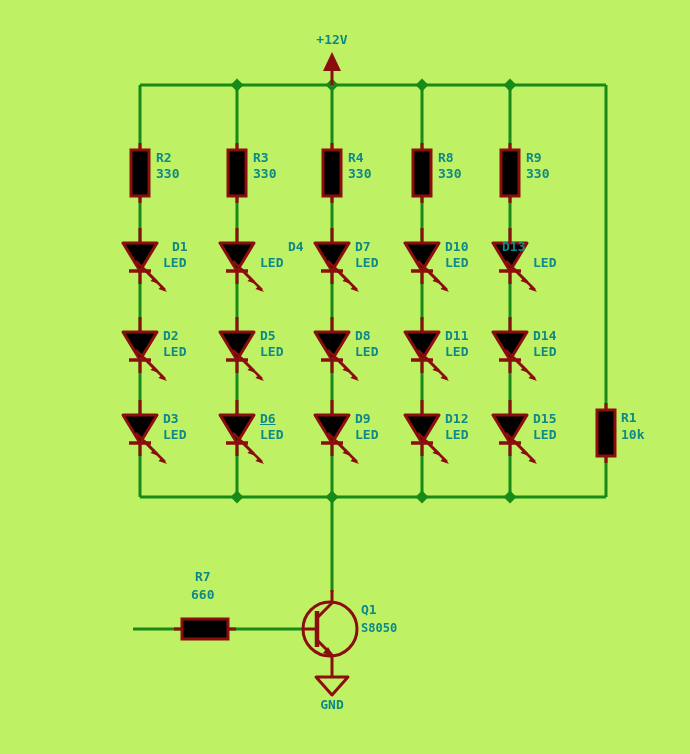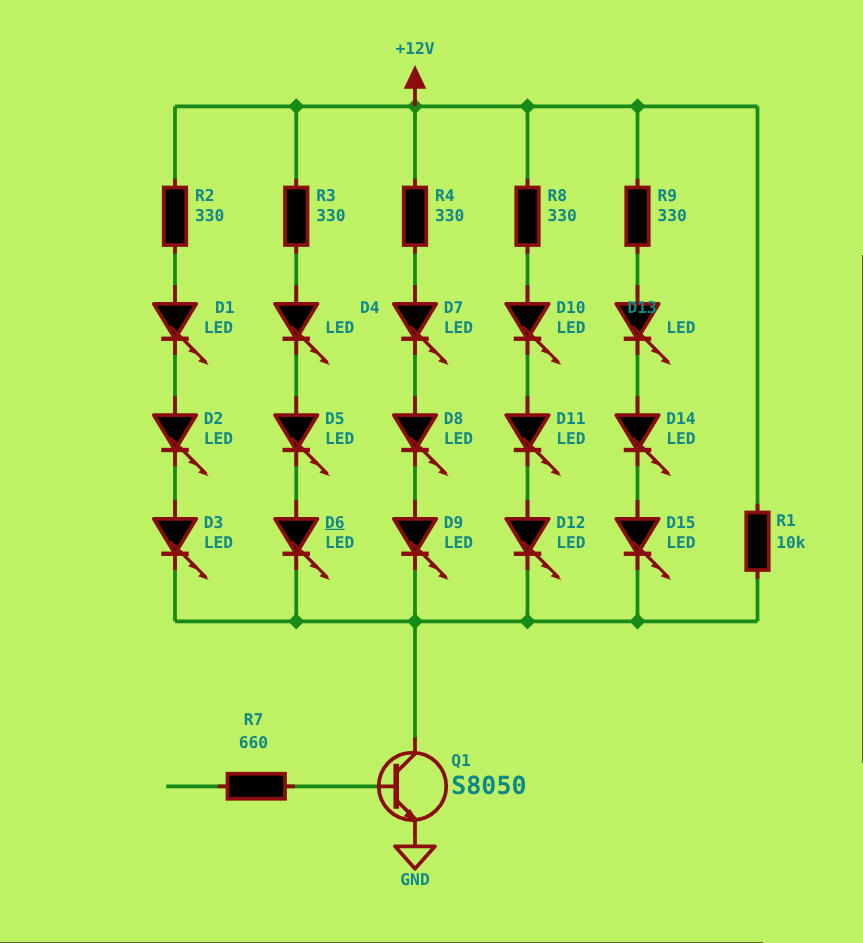--- a/index.html
+++ b/index.html
@@ -11,21 +11,21 @@
     font-family:"DejaVu Sans Mono", monospace;
   }
   svg{position:absolute;left:0;top:0;}
   .lbl{
     position:absolute;
     color:#0E8888;
     font:bold 13px "DejaVu Sans Mono", monospace;
     white-space:nowrap;
     line-height:14px;
   }
-  .lbl.big{font-size:20px;line-height:17px;}
+  .lbl.big{font-size:12px;line-height:17px;}
   .lbl.center{text-align:center;}
 </style>
 </head>
 <body>
 
 <div id="canvas">
 
 <svg width="690" height="754" viewBox="0 0 690 754">
   <defs>
 

